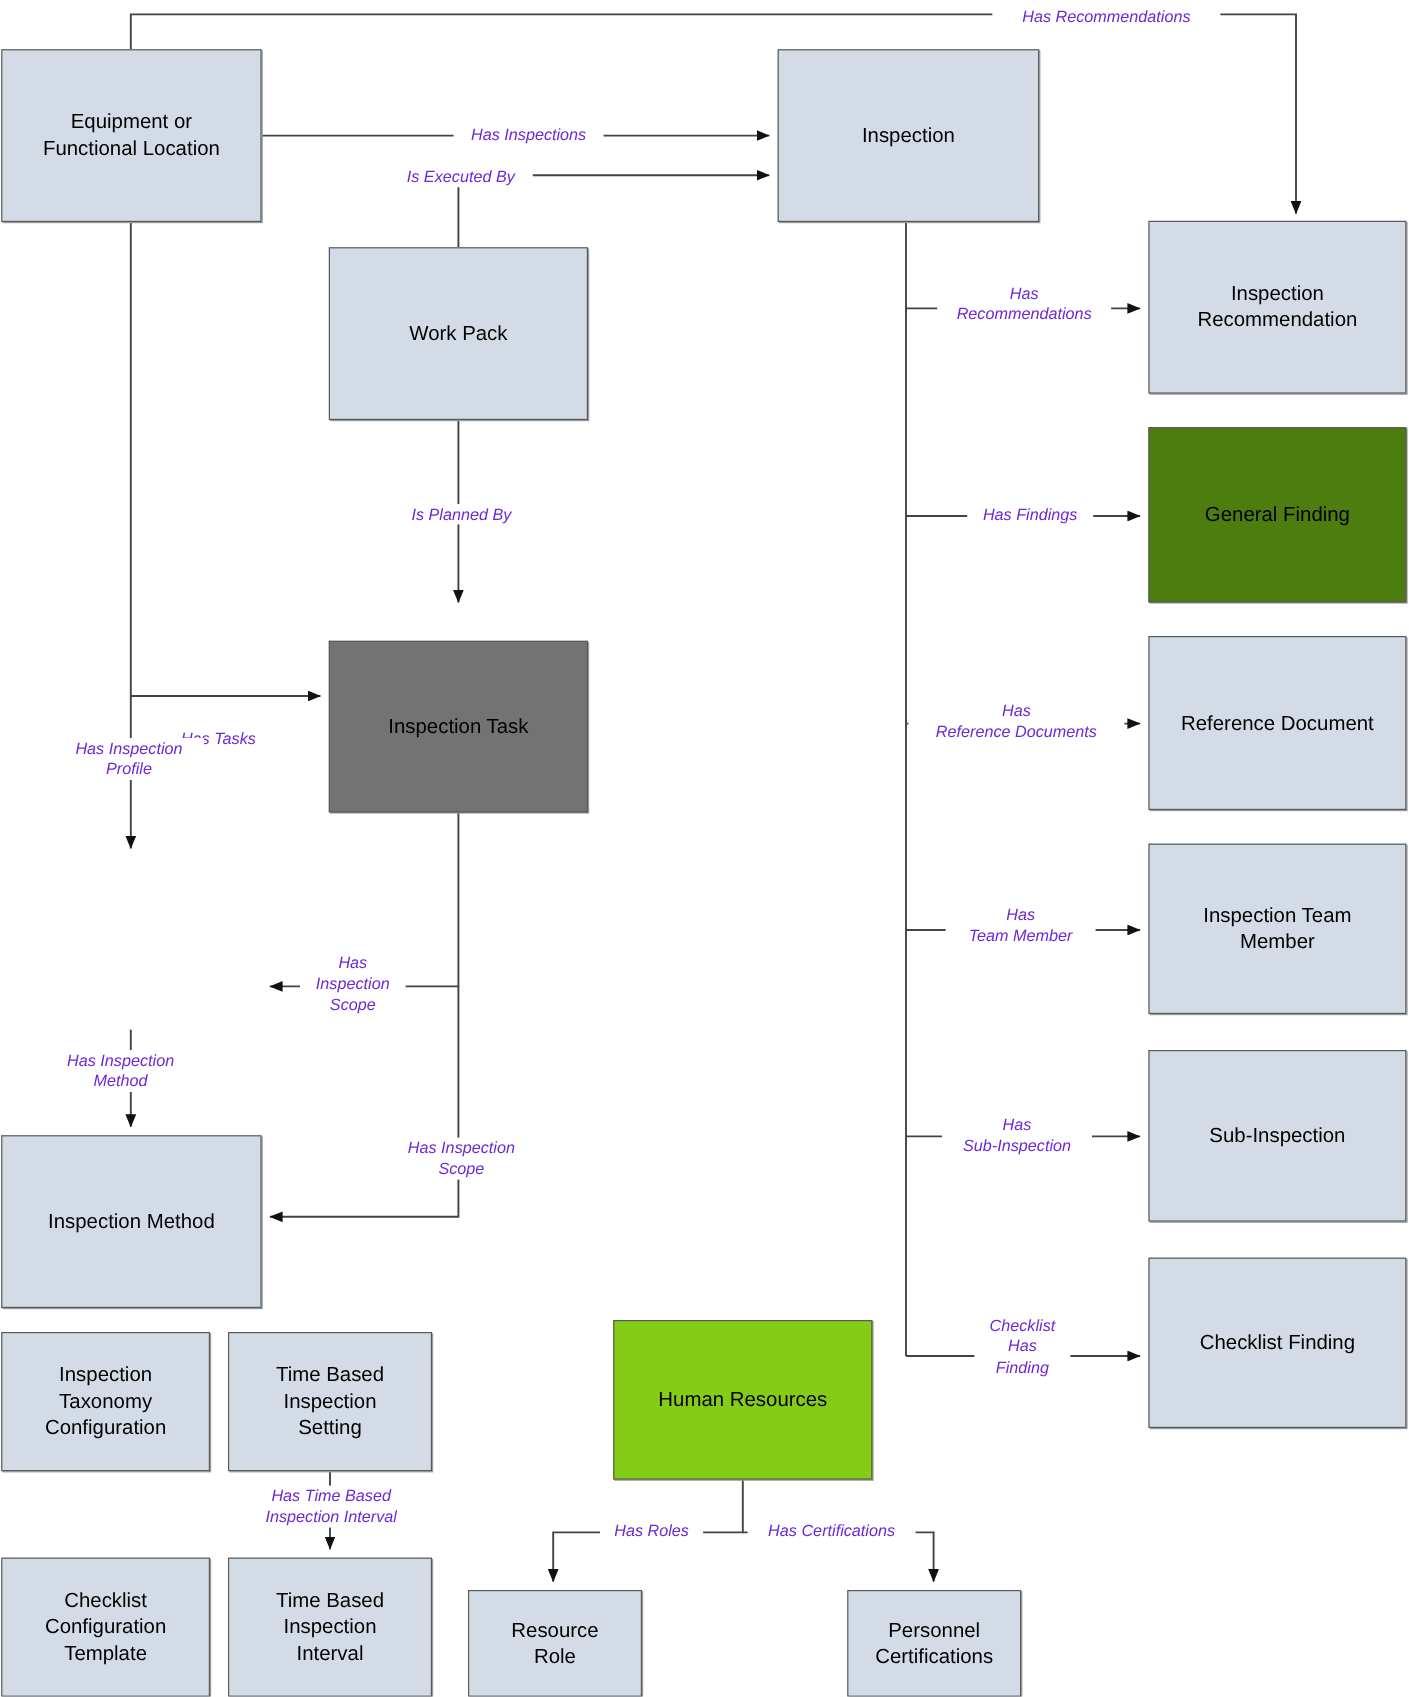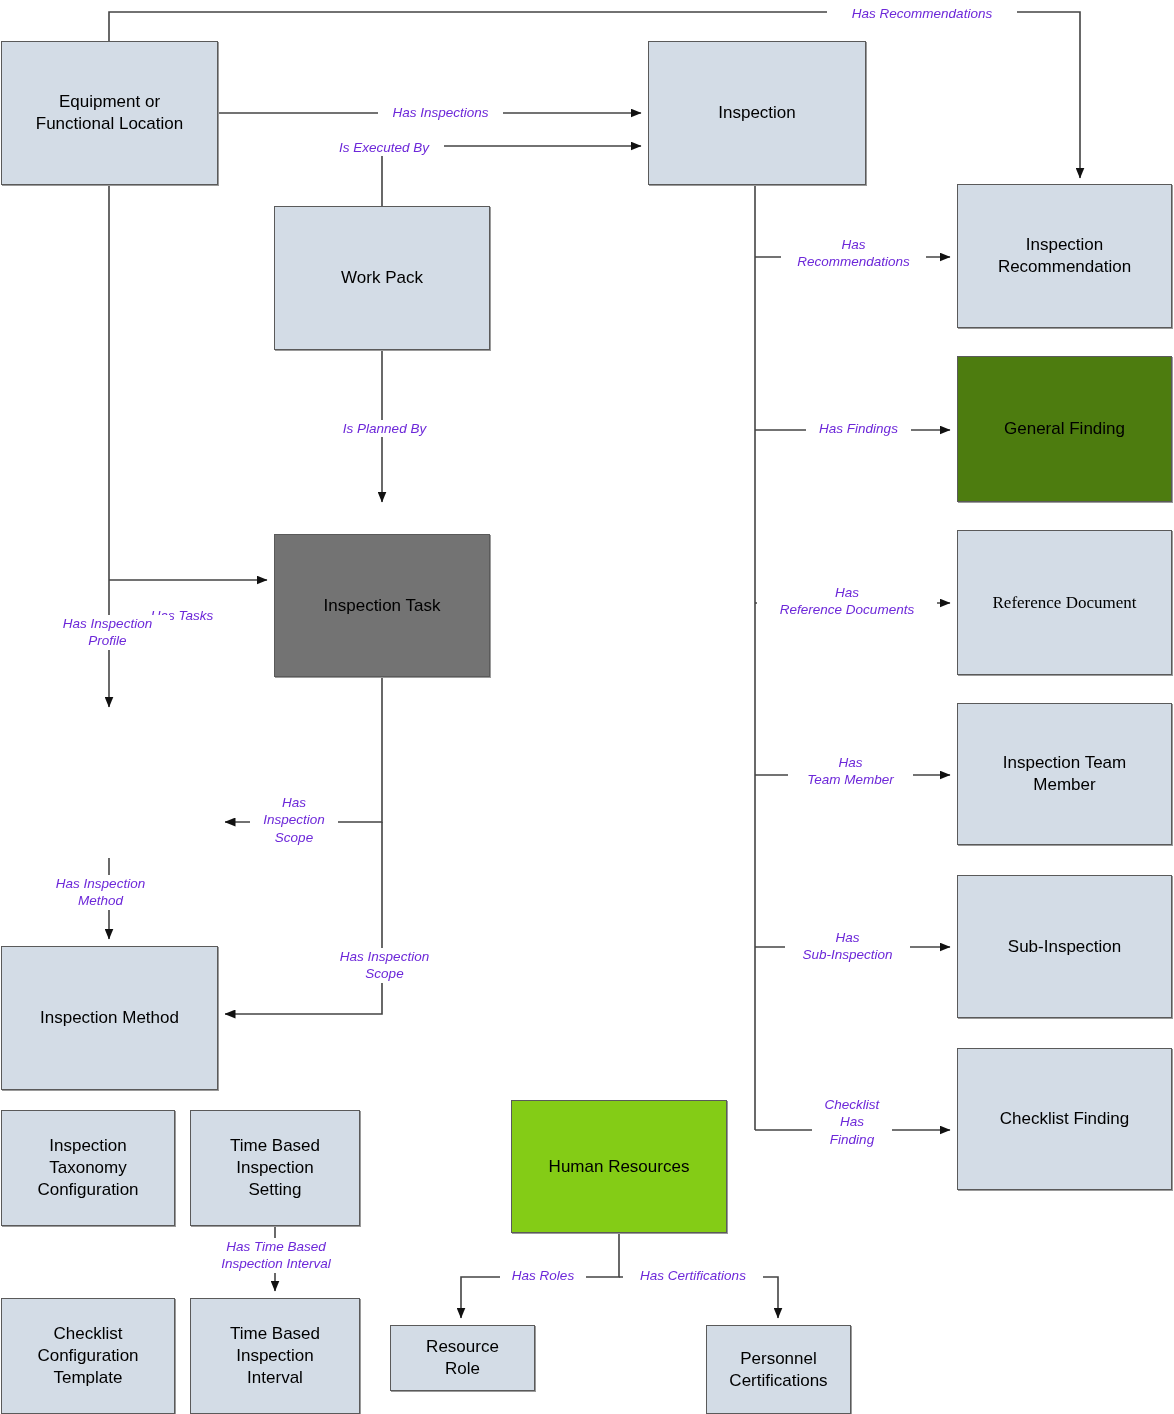--- a/index.html
+++ b/index.html
@@ -91,40 +91,40 @@
   </svg>
 
   <div class="node" style="left: 1px; top: 41px; width: 217px; height: 144px; background: rgb(211, 220, 230); border-color: rgb(90, 90, 90);">Equipment or
 Functional Location</div>
   <div class="node" style="left: 648px; top: 41px; width: 218px; height: 144px; background: rgb(211, 220, 230); border-color: rgb(90, 90, 90);">Inspection</div>
   <div class="node" style="left: 274px; top: 206px; width: 216px; height: 144px; background: rgb(211, 220, 230); border-color: rgb(90, 90, 90);">Work Pack</div>
   <div class="node" style="left: 957px; top: 184px; width: 215px; height: 144px; background: rgb(211, 220, 230); border-color: rgb(90, 90, 90);">Inspection
 Recommendation</div>
   <div class="node" style="left: 957px; top: 356px; width: 215px; height: 146px; background: #4d7c0f; border-color: rgb(90, 90, 90);">General Finding</div>
   <div class="node" style="left: 274px; top: 534px; width: 216px; height: 143px; background: #737373; border-color: rgb(90, 90, 90);">Inspection Task</div>
-  <div class="node" style="left: 957px; top: 530px; width: 215px; height: 145px; background: rgb(211, 220, 230); border-color: rgb(90, 90, 90); font-family: Liberation Serif, serif;">Reference Document</div>
+  <div class="node" style="left: 957px; top: 530px; width: 215px; height: 145px; background: rgb(211, 220, 230); border-color: rgb(90, 90, 90);">Reference Document</div>
   <div class="node" style="left: 957px; top: 703px; width: 215px; height: 142px; background: rgb(211, 220, 230); border-color: rgb(90, 90, 90);">Inspection Team
 Member</div>
   <div class="node" style="left: 957px; top: 875px; width: 215px; height: 143px; background: rgb(211, 220, 230); border-color: rgb(90, 90, 90);">Sub-Inspection</div>
   <div class="node" style="left: 1px; top: 946px; width: 217px; height: 144px; background: rgb(211, 220, 230); border-color: rgb(90, 90, 90);">Inspection Method</div>
   <div class="node" style="left: 957px; top: 1048px; width: 215px; height: 142px; background: rgb(211, 220, 230); border-color: rgb(90, 90, 90);">Checklist Finding</div>
   <div class="node" style="left: 511px; top: 1100px; width: 216px; height: 133px; background: #84cc16; border-color: rgb(90, 90, 90);">Human Resources</div>
   <div class="node" style="left: 1px; top: 1110px; width: 174px; height: 116px; background: rgb(211, 220, 230); border-color: rgb(90, 90, 90);">Inspection
 Taxonomy
 Configuration</div>
   <div class="node" style="left: 190px; top: 1110px; width: 170px; height: 116px; background: rgb(211, 220, 230); border-color: rgb(90, 90, 90);">Time Based
 Inspection
 Setting</div>
   <div class="node" style="left: 1px; top: 1298px; width: 174px; height: 116px; background: rgb(211, 220, 230); border-color: rgb(90, 90, 90);">Checklist
 Configuration
 Template</div>
   <div class="node" style="left: 190px; top: 1298px; width: 170px; height: 116px; background: rgb(211, 220, 230); border-color: rgb(90, 90, 90);">Time Based
 Inspection
 Interval</div>
-  <div class="node" style="left: 390px; top: 1325px; width: 145px; height: 66px; background: rgb(211, 220, 230); border-color: rgb(90, 90, 90);">Resource
+  <div class="node" style="left: 390px; top: 1325px; width: 145px; height: 89px; background: rgb(211, 220, 230); border-color: rgb(90, 90, 90);">Resource
 Role</div>
   <div class="node" style="left: 706px; top: 1325px; width: 145px; height: 89px; background: rgb(211, 220, 230); border-color: rgb(90, 90, 90);">Personnel
 Certifications</div>
 
   <div class="edge-label" style="left: 827px; top: 5px; width: 190px;">Has Recommendations</div>
   <div class="edge-label" style="left: 378px; top: 104px; width: 125px; text-align: center;">Has Inspections</div>
   <div class="edge-label" style="left: 324px; top: 139px; width: 120px;">Is Executed By</div>
   <div class="edge-label" style="left: 781px; top: 236px; width: 145px;">Has
 Recommendations</div>
   <div class="edge-label" style="left: 327px; top: 420px; width: 115px;">Is Planned By</div>

